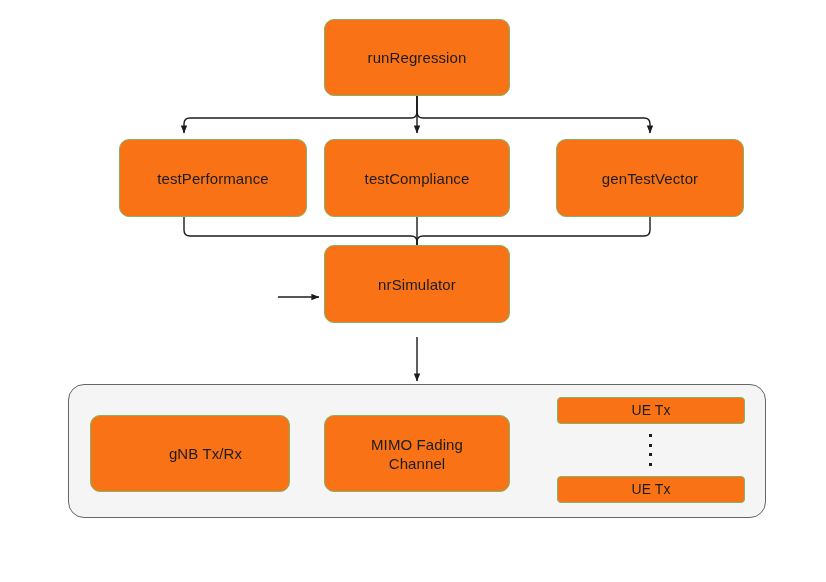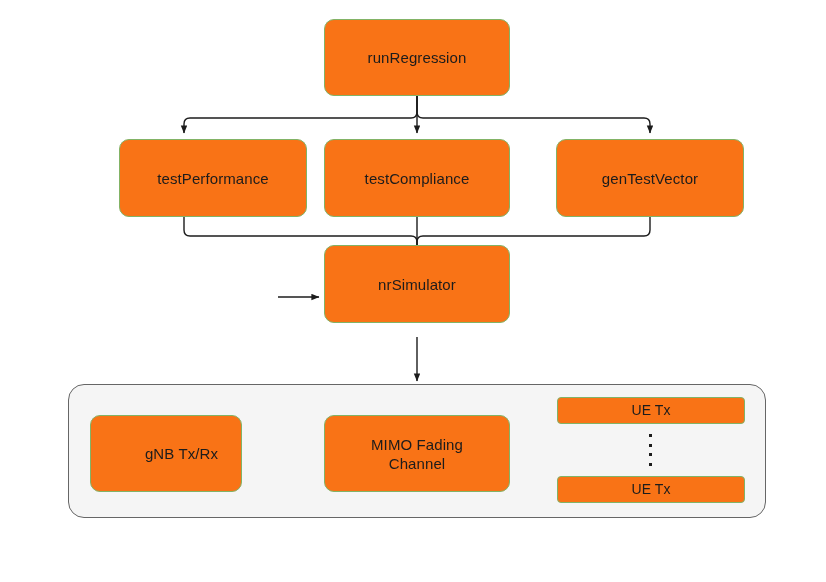--- a/index.html
+++ b/index.html
@@ -112,21 +112,21 @@
 
   <div class="node" style="left:324px; top:139px; width:186px; height:78px;">testCompliance</div>
 
   <div class="node" style="left:556px; top:139px; width:188px; height:78px;">genTestVector</div>
 
 
   <div class="node" style="left:324px; top:245px; width:186px; height:78px;">nrSimulator</div>
 
   <div class="group-box" style="left:68px; top:384px; width:698px; height:134px;"></div>
 
-  <div class="node" style="left:90px; top:415px; width:152px; height:77px;padding-left:31px;">gNB Tx/Rx</div>
+  <div class="node" style="left:90px; top:415px; width:200px; height:77px;padding-left:31px;">gNB Tx/Rx</div>
 
   <div class="node" style="left:324px; top:415px; width:186px; height:77px;">MIMO Fading
 Channel</div>
 
   <div class="node small" style="left:557px; top:397px; width:188px; height:27px;">UE Tx</div>
 
   <div class="node small" style="left:557px; top:476px; width:188px; height:27px;">UE Tx</div>
 
   <div class="dots" style="left:648px; top:434px; width:5px; height:32px;">
     <i></i>

